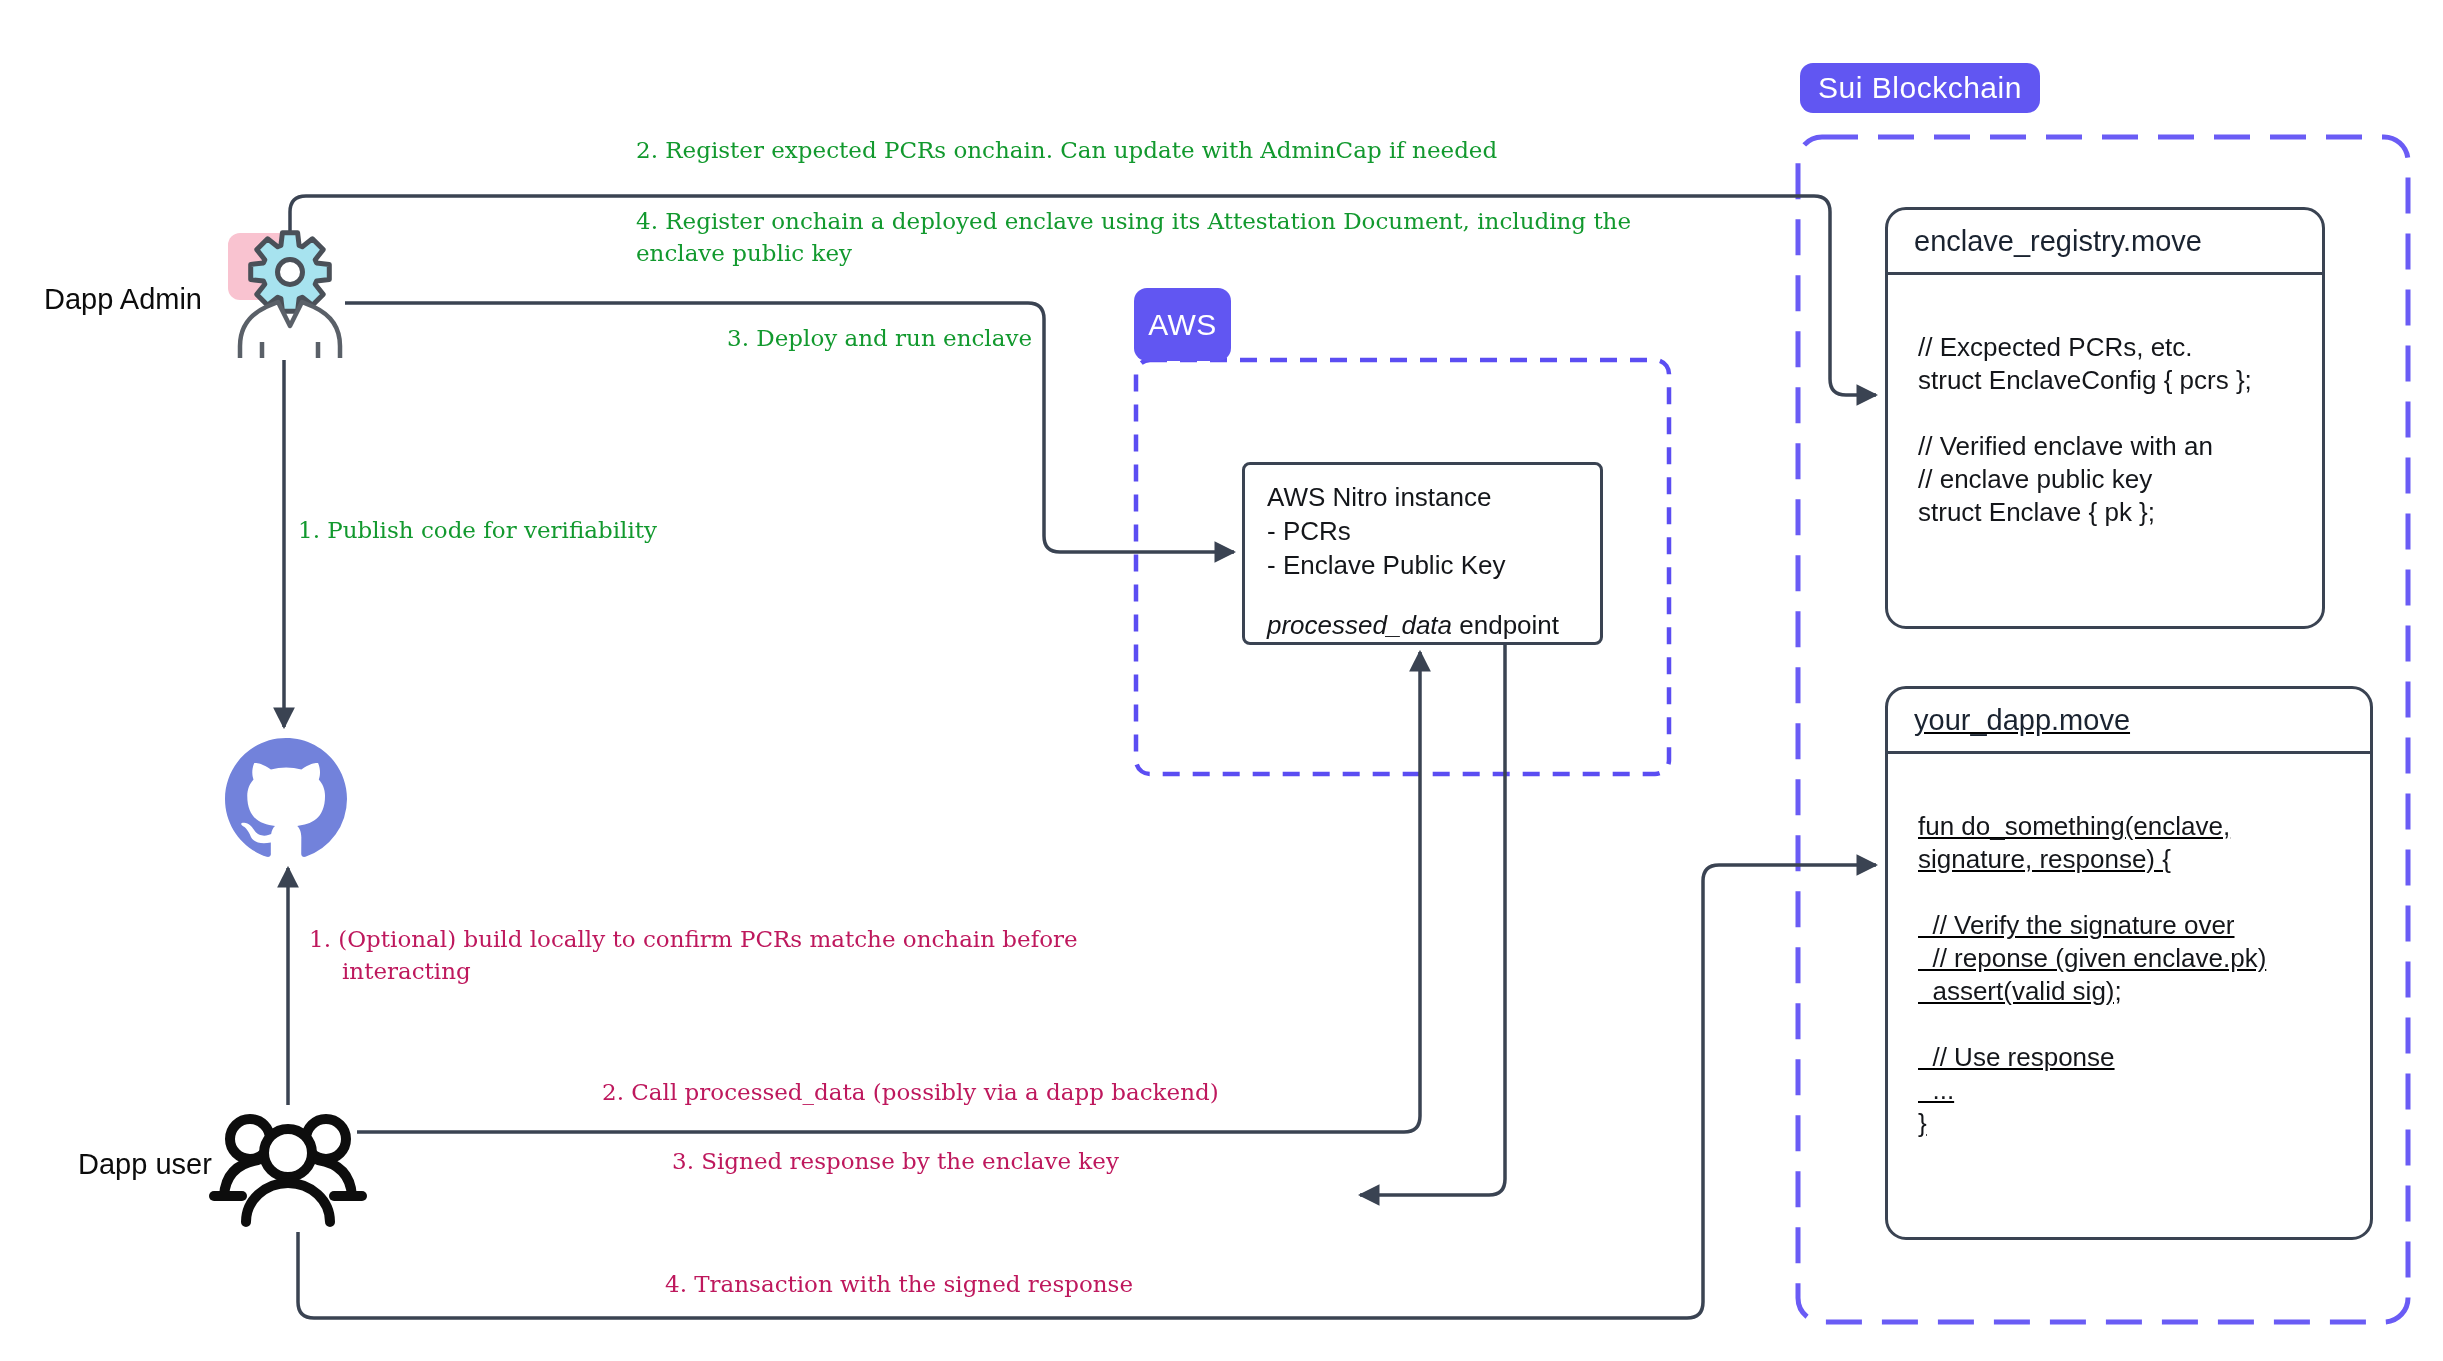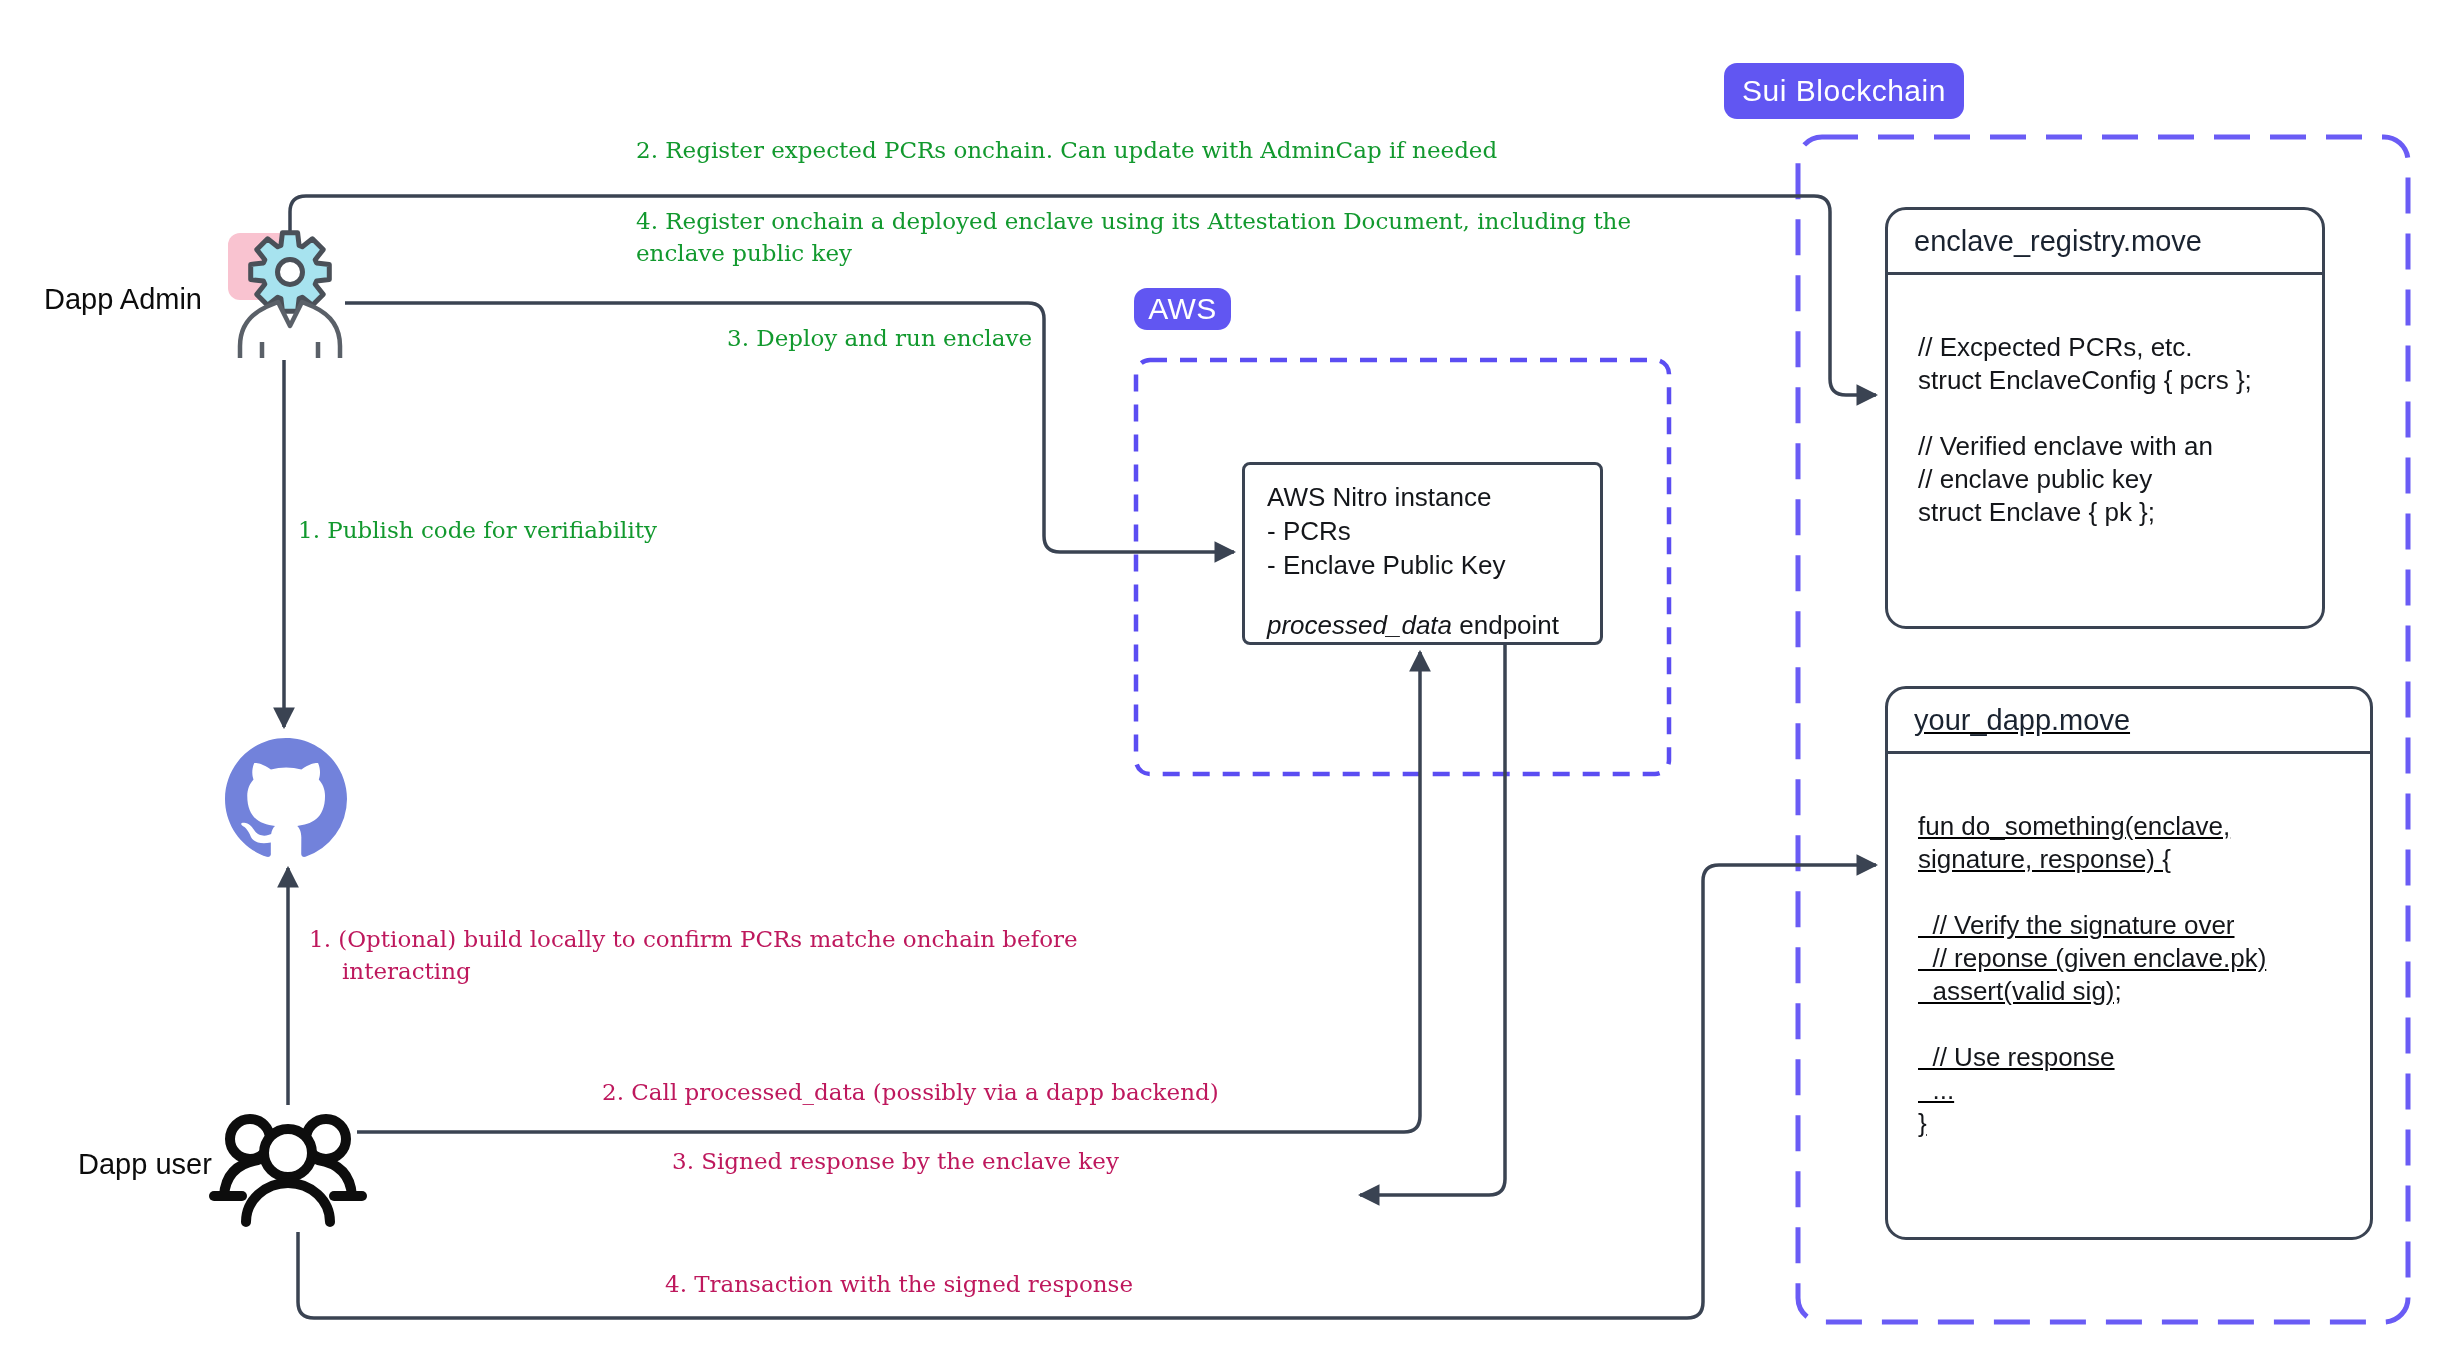--- a/index.html
+++ b/index.html
@@ -104,23 +104,23 @@
       <circle cx="326" cy="1139" r="20" stroke-width="10" fill="#ffffff"></circle>
       <circle cx="288" cy="1153" r="24" stroke-width="10" fill="#ffffff"></circle>
       <path d="M 224 1196 Q 226 1165 258 1160" stroke-width="10"></path>
       <path d="M 214 1196 L 242 1196" stroke-width="10"></path>
       <path d="M 352 1196 Q 350 1165 318 1160" stroke-width="10"></path>
       <path d="M 334 1196 L 362 1196" stroke-width="10"></path>
       <path d="M 246 1222 A 42 39 0 0 1 330 1222" stroke-width="10" fill="#ffffff"></path>
     </g>
   </svg>
 
-  <div class="badge z-top" style="left:1134px;top:288px;width:97px;height:42px;">AWS</div>
+  <div class="badge z-top" style="left:1134px;top:288px;width:97px;height:73px;">AWS</div>
 
-  <div class="badge z-top" style="left:1724px;top:63px;width:240px;height:56px;">Sui Blockchain</div>
+  <div class="badge z-top" style="left:1800px;top:63px;width:240px;height:50px;">Sui Blockchain</div>
 
   <div class="actor-label" style="left:44px;top:283px;">Dapp Admin</div>
 
   <div class="actor-label" style="left:78px;top:1148px;">Dapp user</div>
 
   <div class="note green" style="left:636px;top:135px;">2. Register expected PCRs onchain. Can update with AdminCap if needed</div>
 
   <div class="note green" style="left:636px;top:206px;">4. Register onchain a deployed enclave using its Attestation Document, including the</div>
   <div class="note green" style="left:636px;top:238px;">enclave public key</div>
 

